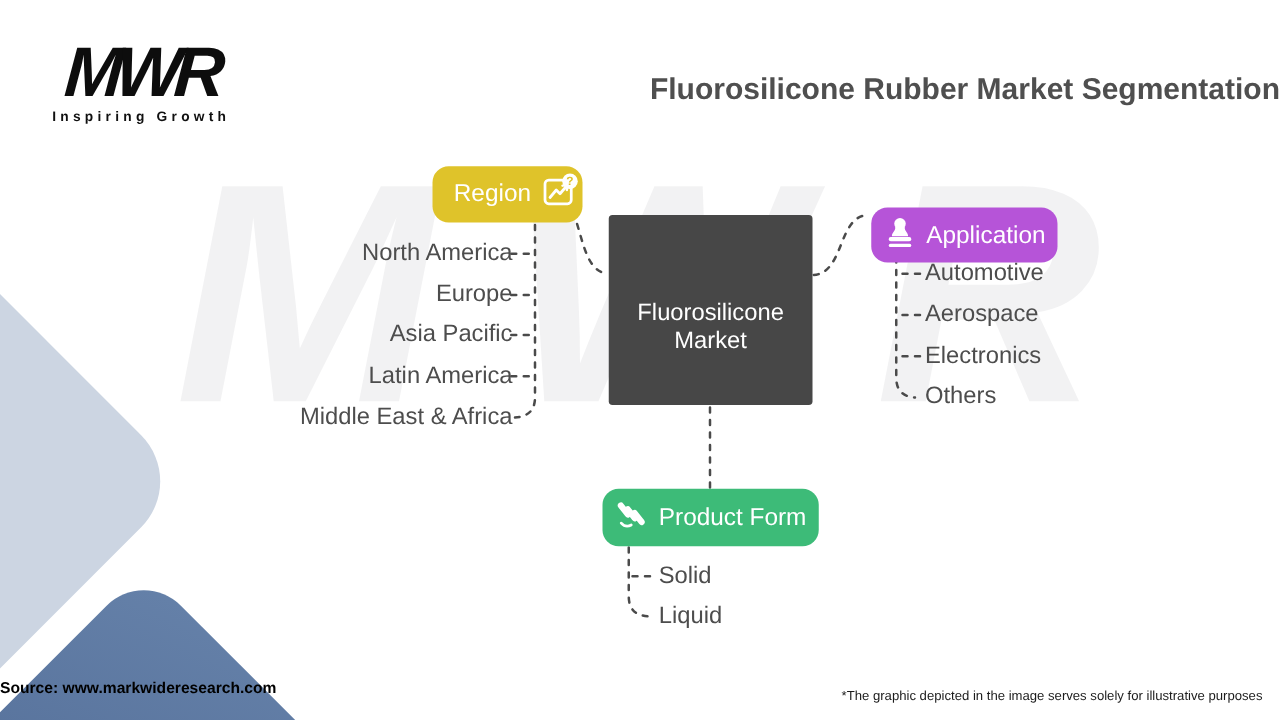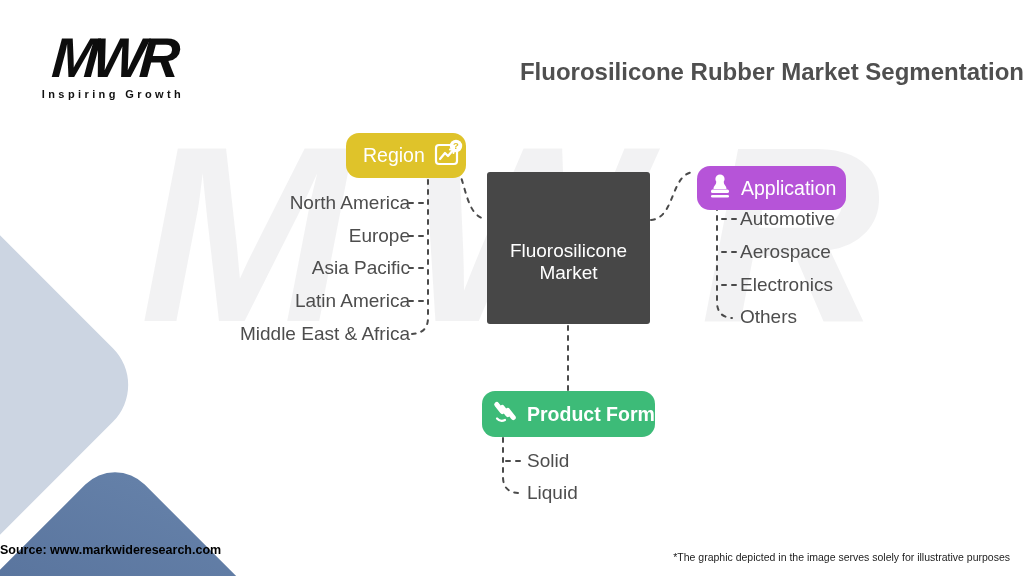--- a/index.html
+++ b/index.html
@@ -39,21 +39,21 @@
     z-index:4;color:#fff;text-align:center;font-size:19px;line-height:22px;box-sizing:border-box;padding-top:68px;}
 
   
   .badge{display:flex;align-items:center;color:#fff;border-radius:13px;box-sizing:border-box;z-index:4;}
   .badge-region{left:322px;top:133px;width:120px;height:45px;background:#dfc32a;padding:0 8px 0 17px;margin-left:24px;}
   .badge-application{left:697px;top:166px;width:149px;height:44px;background:#b654d8;padding:0 8px 0 8px;}
   .badge-product{left:482px;top:391px;width:173px;height:46px;background:#3dbb78;padding:0 8px 0 9px;}
   .badge-label{font-size:19.5px;font-weight:400;white-space:nowrap;}
   .badge-region .badge-label{margin-right:7px;}
   .badge-application .badge-label{margin-left:6px;}
-  .badge-product .badge-label{margin-left:6px;font-weight:bold;}
+  .badge-product .badge-label{margin-left:6px;}
 
   
   .item{position:absolute;height:24px;line-height:24px;font-size:19px;color:#4d4d4d;z-index:4;white-space:nowrap;}
   .item-left{right:614px;text-align:left;}
   .item-right{left:740px;}
   .item-bottom{left:527px;}
 
   
   .source{left:0;right:0;top:543px;text-align:left;font-size:12.5px;font-weight:700;color:#000;z-index:4;}
   .disclaimer{right:14px;top:551px;font-size:10.5px;color:#1c1c1c;z-index:4;}

